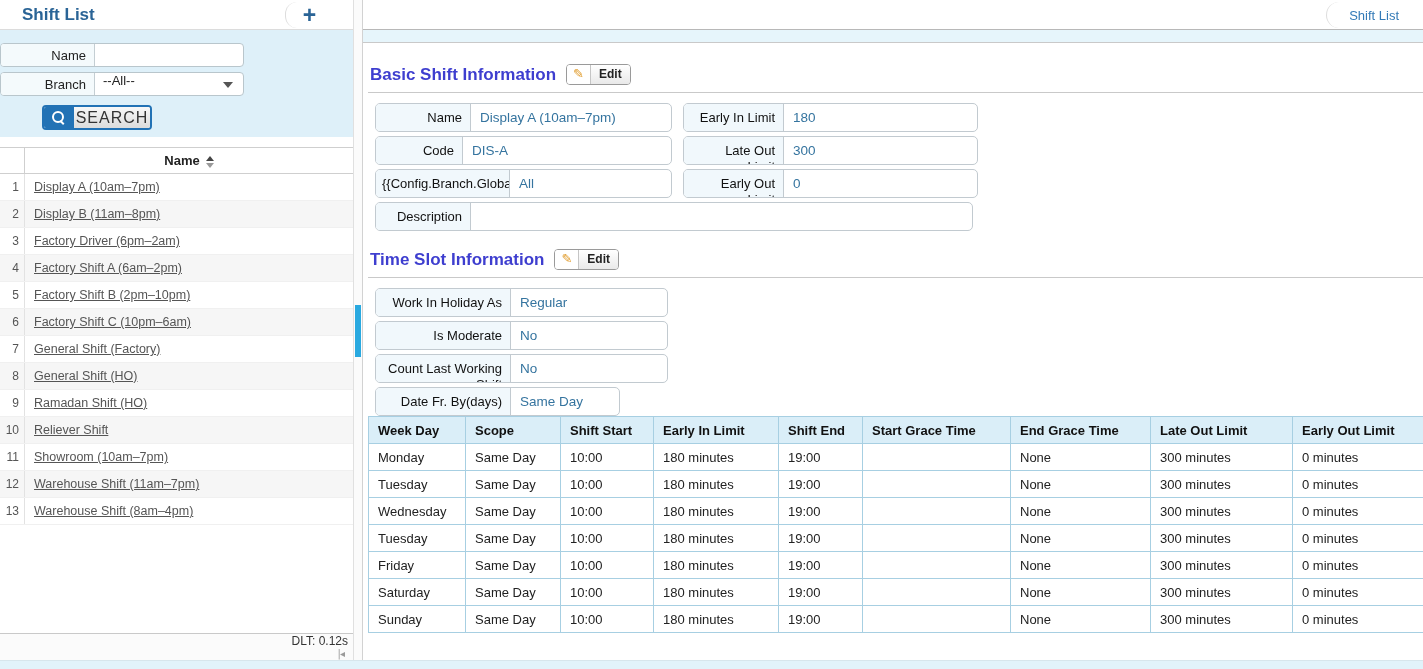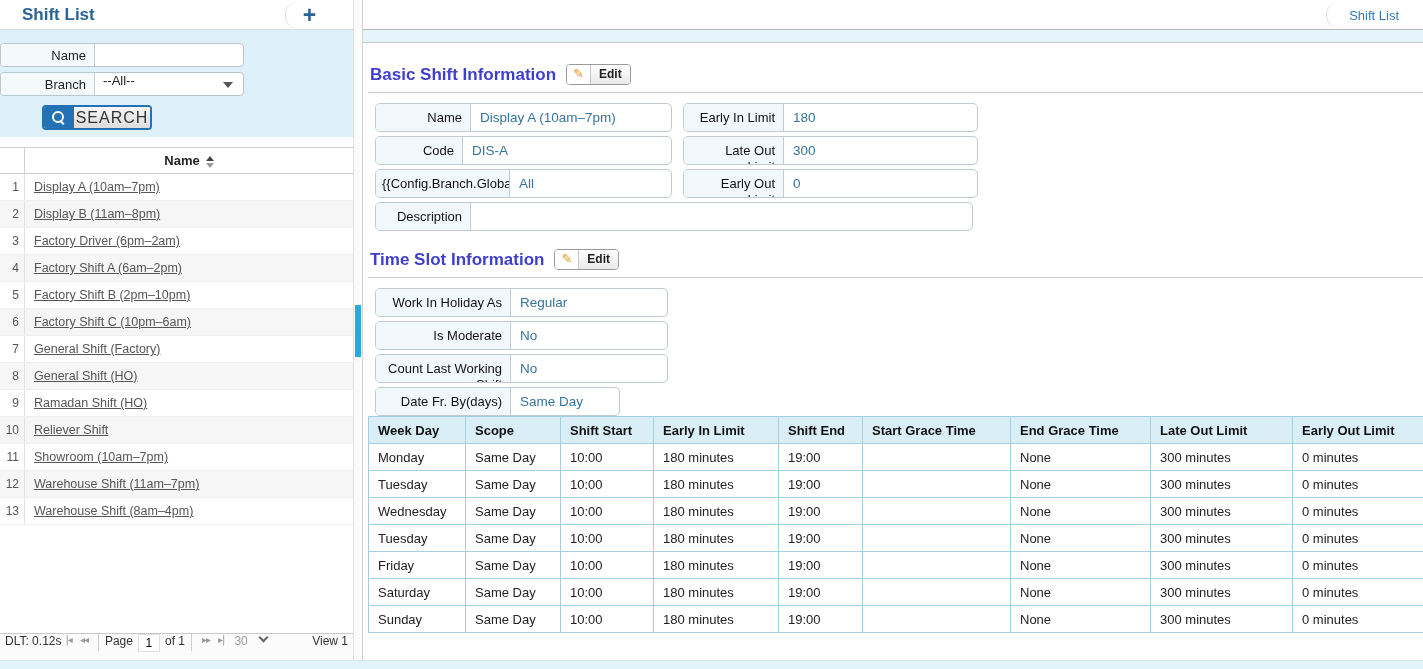--- a/index.html
+++ b/index.html
@@ -32,21 +32,21 @@
   .sort { display:inline-block; vertical-align:middle; margin-left:6px; }
   .sort i { display:block; width:0; height:0; border-left:4px solid transparent; border-right:4px solid transparent; }
   .sort .up { border-bottom:5px solid #444; margin-bottom:2px; }
   .sort .dn { border-top:5px solid #9a9a9a; }
   .l-row { height:27px; display:flex; align-items:center; background:#fff; border-bottom:1px solid #f0f0f0; cursor:pointer; }
   .l-row.alt { background:#f6f6f6; }
   .l-num { width:25px; height:100%; border-right:1px solid #e2e2e2; display:flex; align-items:center; justify-content:flex-end; padding-right:5px; color:#555; font-size:12px; }
   .l-link { margin-left:9px; color:#555; text-decoration:underline; font-size:12.5px; }
 
   .sb-pager { position:absolute; left:0; right:0; bottom:0; height:27px; border-top:1px solid #c9c9c9; background:#fbfbfb;
-              display:flex; align-items:flex-start; font-size:12px; color:#333; padding:0 5px; white-space:nowrap; }
+              display:flex; align-items:flex-end; font-size:12px; color:#333; padding:0 5px; white-space:nowrap;flex-direction:column; }
   .pg-sep { width:1px; height:17px; background:#ccc; margin:0 6px; }
   .pg-ico { color:#9a9a9a; font-family:"DejaVu Sans",sans-serif; font-size:10px; margin:0 4px; letter-spacing:-1px; cursor:pointer; }
   .pg-input { width:22px; height:18px; background:#fff; border:1px solid #e0e0e0; text-align:center; font:inherit; margin:0 5px; }
   .pg-size { color:#999; margin:0 4px 0 6px; }
   .pg-caret { display:inline-block; width:7px; height:7px; border-right:2px solid #666; border-bottom:2px solid #666; transform:rotate(45deg); margin:0 8px 3px 8px; cursor:pointer; }
   .pg-view { margin-left:auto; color:#333; }
 
   
   .vscroll { position:absolute; left:353px; top:0; width:10px; height:660px; background:#fbfbfb; border-left:1px solid #e0e0e0; border-right:1px solid #d2d2d2; }
   .vthumb { position:absolute; left:1px; top:305px; width:6px; height:52px; background:#29a9e0; cursor:grab; }

